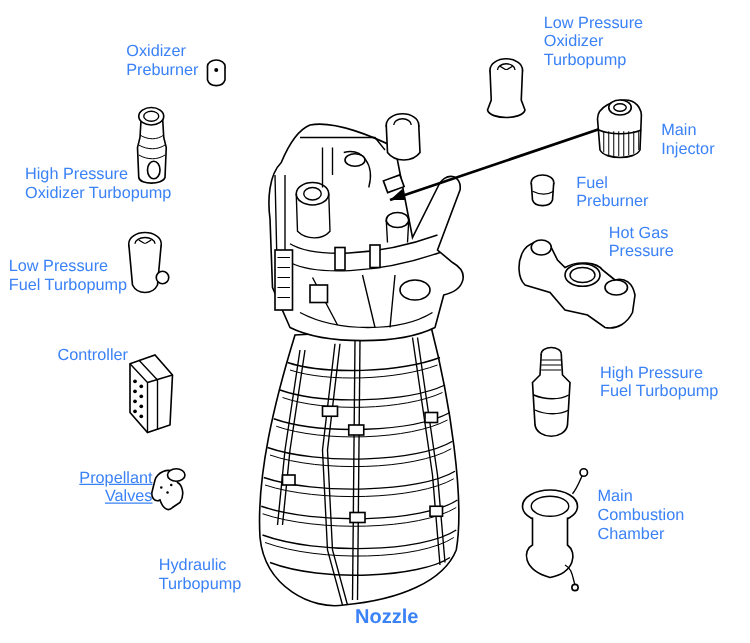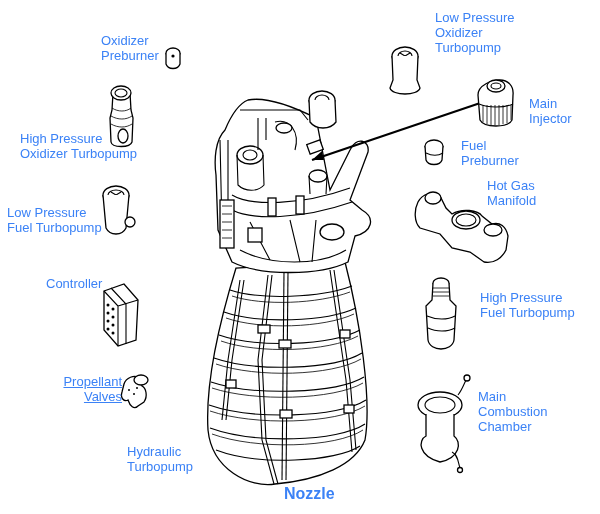--- a/index.html
+++ b/index.html
@@ -238,21 +238,21 @@
     <span>Injector</span>
   </div>
 
   <div class="label" style="left:461px; top:138px;">
     <span>Fuel</span>
     <span>Preburner</span>
   </div>
 
   <div class="label" style="left:487px; top:178px;">
     <span>Hot Gas</span>
-    <span>Manifold</span>
+    <span>Pressure</span>
   </div>
 
   <div class="label" style="left:480px; top:290px;">
     <span>High Pressure</span>
     <span>Fuel Turbopump</span>
   </div>
 
   <div class="label" style="left:478px; top:389px;">
     <span>Main</span>
     <span>Combustion</span>

